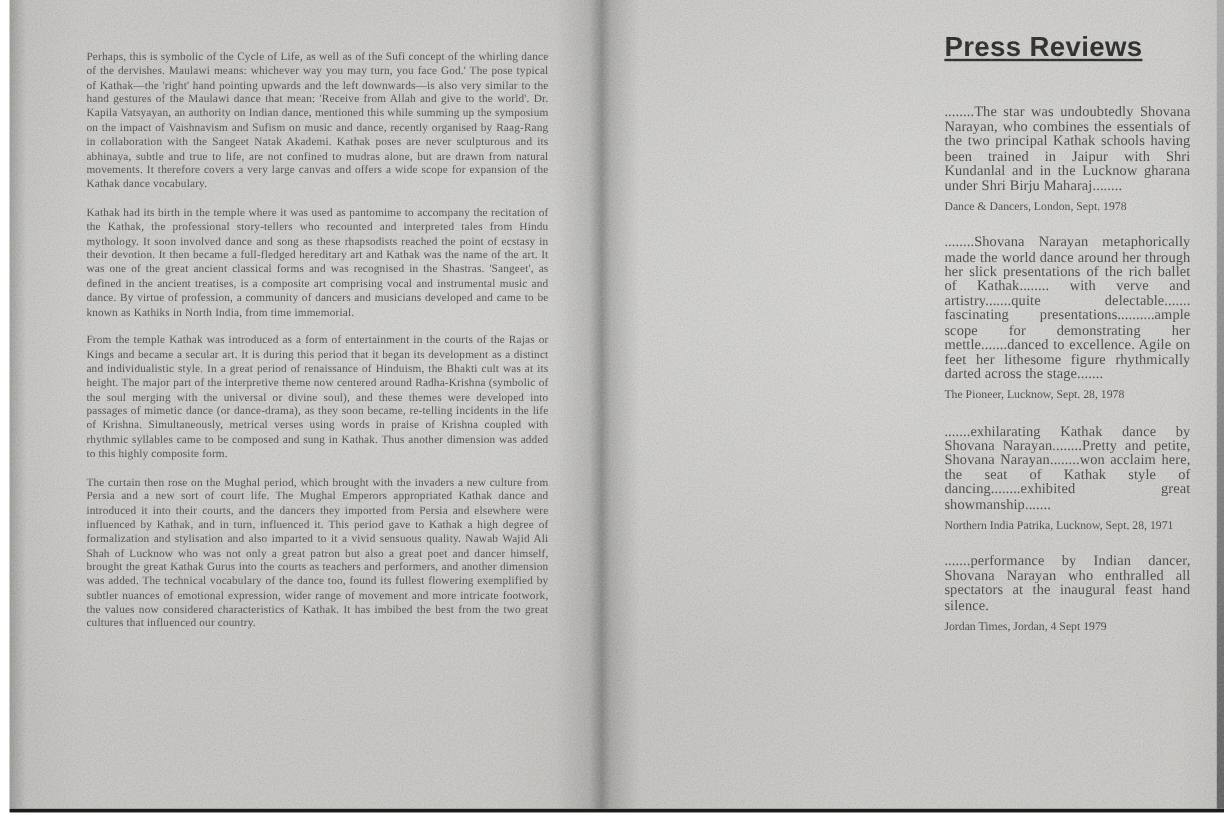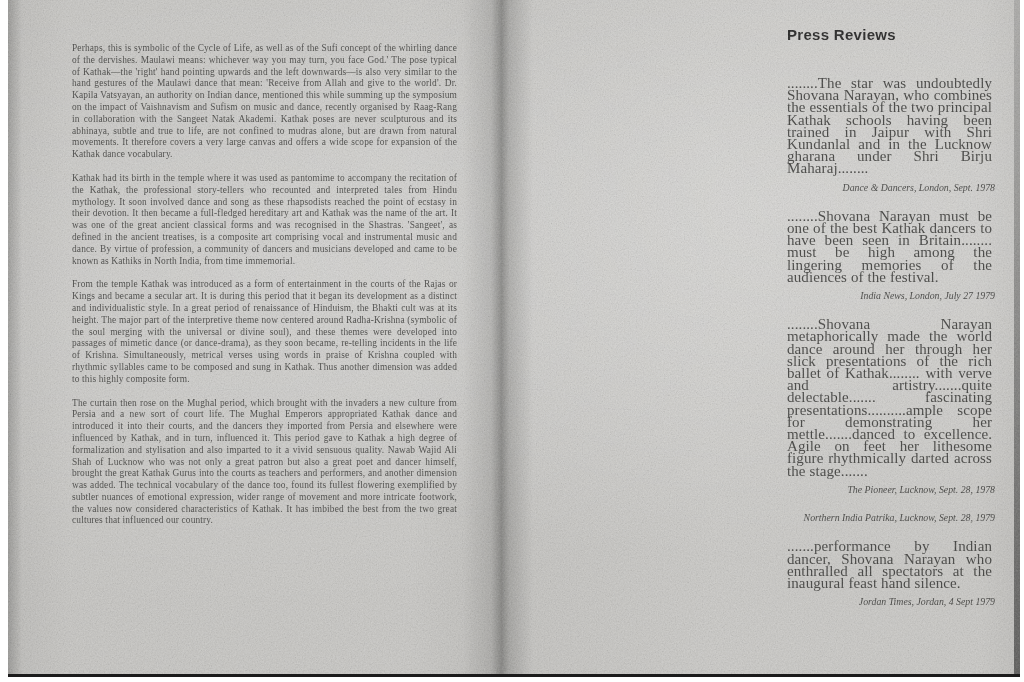--- a/index.html
+++ b/index.html
@@ -59,42 +59,41 @@
   }
   .left-text p{ margin:0 0 12px 17px; }
 
   
   .right-col{
     position:absolute; left:779px; top:26px; width:208px;
   }
   .press-heading{
     font-family:"Liberation Sans", sans-serif;
     font-weight:bold;
-    font-size:15px;
+    font-size:23px;
     letter-spacing:0.3px;
     color:rgba(20,20,20,0.92);
     margin:0 0 34px 0;
     filter:blur(0.2px);
+    text-decoration:underline;
   }
   .review{ margin:0 0 16px 0; }
   .review-text{
     color:rgba(42,42,40,0.88);
-    font-size:15px; line-height:12.2px;
+    font-size:12px; line-height:12.2px;
     text-align:justify;
     letter-spacing:0.1px;
     margin:0 3px 7px 0;
     filter:blur(0.26px) contrast(0.95);
   }
   .review-cite{
     color:rgba(42,42,40,0.88);
     font-size:9.8px; line-height:12.2px;
-    font-style:italic;
     margin:0;
     filter:blur(0.26px) contrast(0.95);
-    text-align:right;
   }
 </style>
 </head>
 <body>
 
 <div class="spread">
 
   <div class="left-text">
     <p>Perhaps, this is symbolic of the Cycle of Life, as well as of the Sufi concept of the whirling dance of the dervishes. Maulawi means: whichever way you may turn, you face God.' The pose typical of Kathak—the 'right' hand pointing upwards and the left downwards—is also very similar to the hand gestures of the Maulawi dance that mean: 'Receive from Allah and give to the world'. Dr. Kapila Vatsyayan, an authority on Indian dance, mentioned this while summing up the symposium on the impact of Vaishnavism and Sufism on music and dance, recently organised by Raag-Rang in collaboration with the Sangeet Natak Akademi. Kathak poses are never sculpturous and its abhinaya, subtle and true to life, are not confined to mudras alone, but are drawn from natural movements. It therefore covers a very large canvas and offers a wide scope for expansion of the Kathak dance vocabulary.</p>
     <p>Kathak had its birth in the temple where it was used as pantomime to accompany the recitation of the Kathak, the professional story-tellers who recounted and interpreted tales from Hindu mythology. It soon involved dance and song as these rhapsodists reached the point of ecstasy in their devotion. It then became a full-fledged hereditary art and Kathak was the name of the art. It was one of the great ancient classical forms and was recognised in the Shastras. 'Sangeet', as defined in the ancient treatises, is a composite art comprising vocal and instrumental music and dance. By virtue of profession, a community of dancers and musicians developed and came to be known as Kathiks in North India, from time immemorial.</p>
@@ -103,32 +102,29 @@
   </div>
 
   <div class="right-col">
     <h1 class="press-heading">Press Reviews</h1>
 
     <div class="review">
       <p class="review-text">........The star was undoubtedly Shovana Narayan, who combines the essentials of the two principal Kathak schools having been trained in Jaipur with Shri Kundanlal and in the Lucknow gharana under Shri Birju Maharaj........</p>
       <p class="review-cite">Dance &amp; Dancers, London, Sept. 1978</p>
     </div>
 
-    <div class="review">
-      <p class="review-text">........Shovana Narayan must be one of the best Kathak dancers to have been seen in Britain........ must be high among the lingering memories of the audiences of the festival.</p>
-      <p class="review-cite">India News, London, July 27 1979</p>
-    </div>
 
     <div class="review">
       <p class="review-text">........Shovana Narayan metaphorically made the world dance around her through her slick presentations of the rich ballet of Kathak........ with verve and artistry.......quite delectable....... fascinating presentations..........ample scope for demonstrating her mettle.......danced to excellence. Agile on feet her lithesome figure rhythmically darted across the stage.......</p>
       <p class="review-cite">The Pioneer, Lucknow, Sept. 28, 1978</p>
     </div>
 
     <div class="review">
-      <p class="review-cite">Northern India Patrika, Lucknow, Sept. 28, 1979</p>
+      <p class="review-text">.......exhilarating Kathak dance by Shovana Narayan........Pretty and petite, Shovana Narayan........won acclaim here, the seat of Kathak style of dancing........exhibited great showmanship.......</p>
+      <p class="review-cite">Northern India Patrika, Lucknow, Sept. 28, 1971</p>
     </div>
 
     <div class="review">
       <p class="review-text">.......performance by Indian dancer, Shovana Narayan who enthralled all spectators at the inaugural feast hand silence.</p>
       <p class="review-cite">Jordan Times, Jordan, 4 Sept 1979</p>
     </div>
   </div>
 
   <div class="gutter"></div>
   <div class="edge-left"></div>

